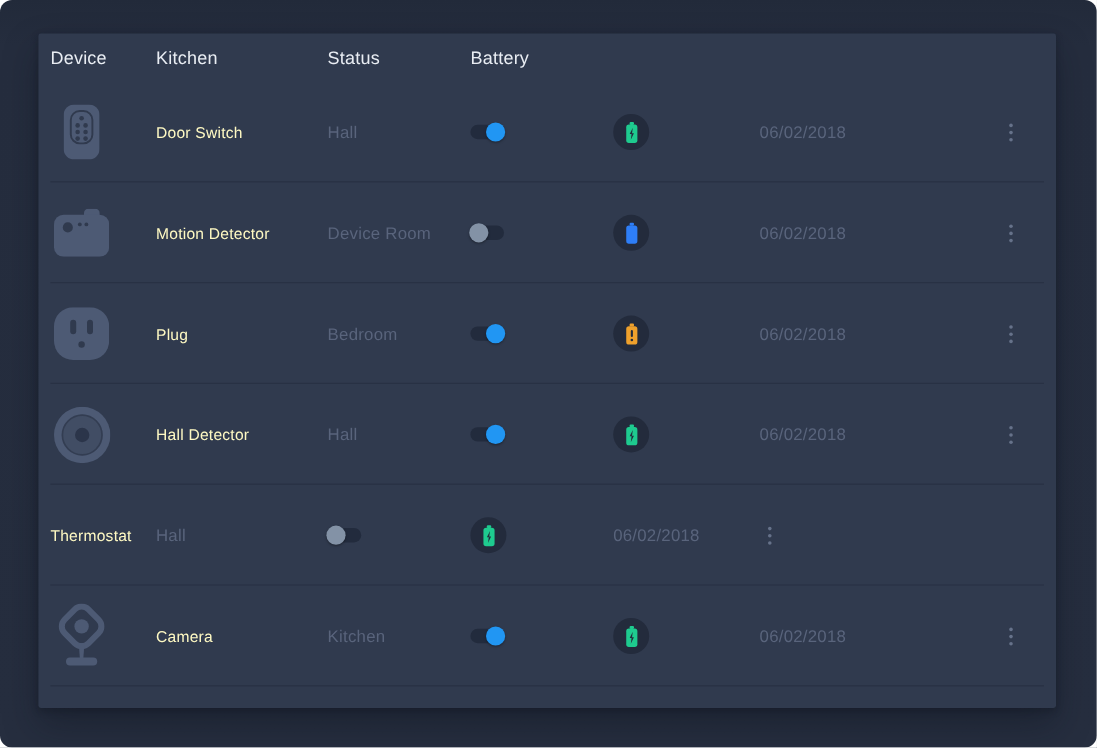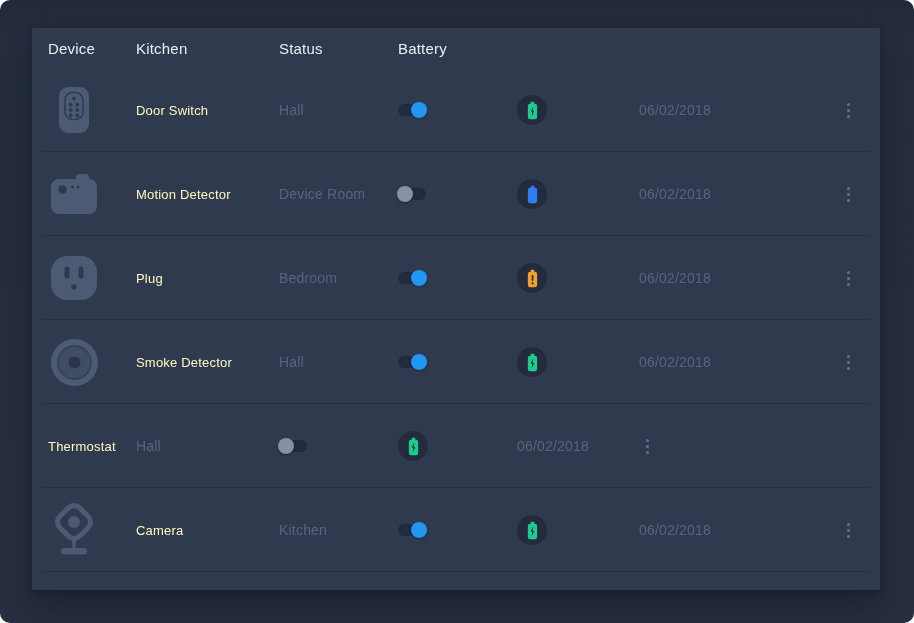--- a/index.html
+++ b/index.html
@@ -9,21 +9,21 @@
   }
   .card{
     position:absolute;left:32px;top:28px;width:848px;height:562px;
     background:#303a4e;border-radius:2px;
     box-shadow:0 14px 28px rgba(14,18,28,.38), 0 2px 6px rgba(14,18,28,.3);
   }
   .grid-row{
     display:grid;
     grid-template-columns:88px 143px 119px 119px 122px 201px 1fr;
     align-items:center;
-    padding-left:16px;
+    padding-left:10px;
   }
   .thead{height:40px;}
   .thead .th{
     color:#e9edf3;font-size:15px;letter-spacing:.2px;font-weight:400;
   }
   .trow{height:84px;position:relative;}
   .trow::after{
     content:"";position:absolute;left:10px;right:10px;bottom:0;height:1px;
     background:#283144;
   }
@@ -195,21 +195,21 @@
 
     <div class="grid-row trow">
       <div class="dev-cell">
         <svg width="47" height="47" viewBox="0 0 47 47">
           <circle class="ic" cx="23.5" cy="23.5" r="23.5"></circle>
           <circle cx="23.5" cy="23.5" r="17" fill="#232b3c" opacity="0.28"></circle>
           <circle cx="23.5" cy="23.5" r="16.5" fill="none" stroke="#303a4e" stroke-width="1.4" opacity="0.8"></circle>
           <circle cx="23.5" cy="23.5" r="6" fill="#2b354a"></circle>
         </svg>
       </div>
-      <div class="name">Smoke Detector</div>
+      <div class="name">Hall Detector</div>
       <div class="muted">Hall</div>
       <div>
           <div class="toggle on">
             <div class="knob"></div>
           </div>
         </div>
       <div>
           <div class="badge charging-green">
         <svg viewBox="0 0 14 20">
           <rect class="tip" x="5" y="0.5" width="4" height="2.6" rx="1"></rect>

